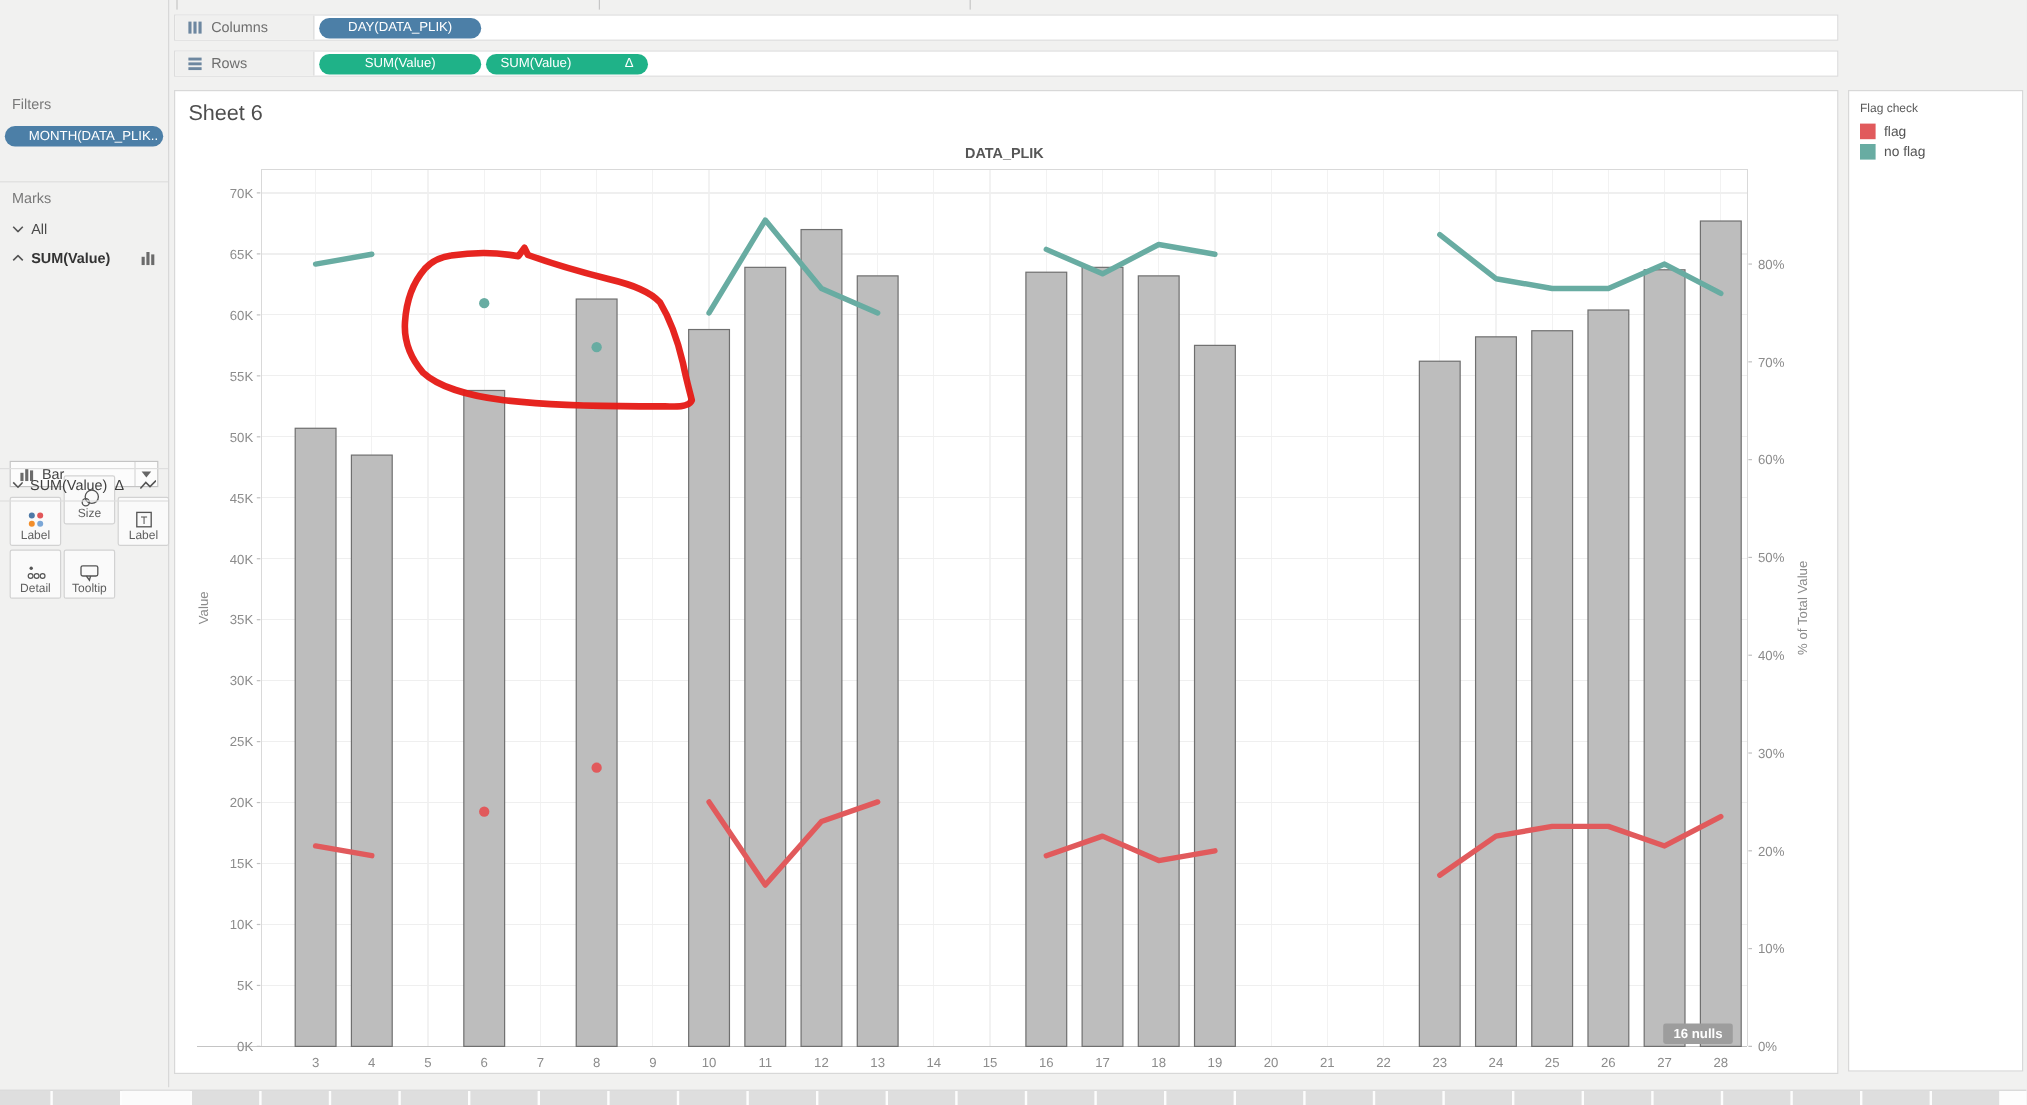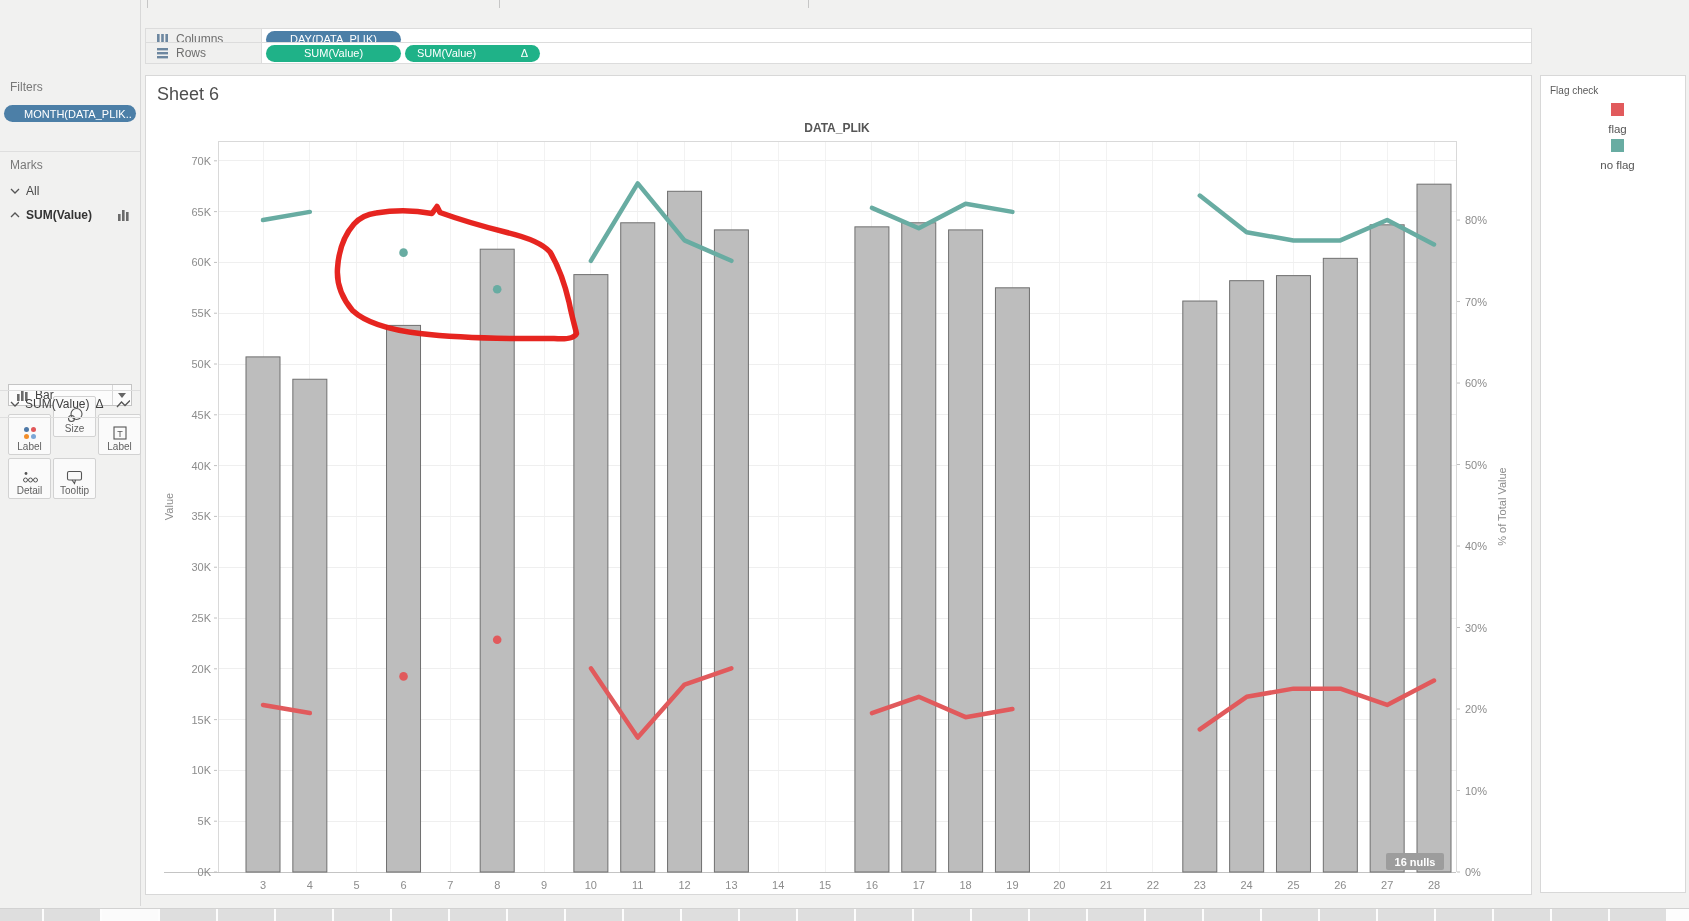--- a/index.html
+++ b/index.html
@@ -24,21 +24,21 @@
   #bar-dropdown .caret-box{margin-left:auto;width:18px;height:100%;border-left:1px solid #d8d8d8;display:flex;align-items:center;justify-content:center;}
   .caret{width:0;height:0;border-left:4px solid transparent;border-right:4px solid transparent;border-top:5px solid #666;}
   
   .shelf{position:absolute;left:145px;width:1387px;height:22px;background:#fff;border:1px solid #dcdcdc;box-sizing:border-box;display:flex;align-items:center;}
   .shelf .labelcell{width:116px;height:100%;background:#f0f0ef;border-right:1px solid #dcdcdc;display:flex;align-items:center;gap:7px;padding-left:10px;box-sizing:border-box;}
   .shelf .labelcell span{font-size:12px;color:#6e6e6e;}
   .shelf .pills{display:flex;gap:4px;margin-left:4px;}
   
   #legend-card{position:absolute;left:1540px;top:75px;width:146px;height:818px;}
   #legend-card .title{font-size:10px;color:#5a5a5a;margin:9px 0 7px 9px;}
-  .leg-row{display:flex;align-items:center;gap:7px;margin:4px 0 4px 9px;font-size:11.5px;color:#555;flex-direction:column;}
+  .leg-row{display:flex;align-items:center;gap:7px;margin:4px 0 4px 9px;font-size:11.5px;color:#555;}
   .swatch{width:13px;height:13px;}
   
   #main-card{position:absolute;left:145px;top:75px;width:1387px;height:820px;}
   #sheet-title{position:absolute;left:11px;top:8px;font-size:18px;color:#4e4e4e;}
   #nulls-badge{position:absolute;left:1240px;top:777px;width:58px;height:17px;background:#9d9d9d;border-radius:2px;
        color:#fff;font-size:11px;font-weight:bold;display:flex;align-items:center;justify-content:center;}
   
   #bottom-strip{position:absolute;left:0;top:908px;width:1689px;height:13px;background:#fdfdfd;border-top:1px solid #d2d2d2;display:flex;gap:2px;}
   #bottom-strip div{height:100%;background:#dedede;}
   svg text{font-family:"Liberation Sans",sans-serif;}
@@ -141,21 +141,21 @@
           </svg>
         <span>SUM(Value)</span>
         <span>Δ</span>
         <svg width="16" height="10" style="margin-left:6px">
           <polyline points="1,8 5.5,3 9,6.5 14,1.5" fill="none" stroke="#555" stroke-width="1.3"></polyline>
         </svg>
       </div>
     </div>
   </div>
 
-  <div class="shelf" style="top:28px">
+  <div class="shelf" style="top:12px">
     <div class="labelcell">
       <svg width="13" height="12">
         <rect x="1" y="1" width="2.6" height="10" fill="#6d87a0"></rect>
           <rect x="5.2" y="1" width="2.6" height="10" fill="#6d87a0"></rect>
           <rect x="9.4" y="1" width="2.6" height="10" fill="#6d87a0"></rect>
       </svg>
       <span>Columns</span>
     </div>
     <div class="pills">
       <div class="pill" style="width:135px;background:#4c7fa7">DAY(DATA_PLIK)</div>

